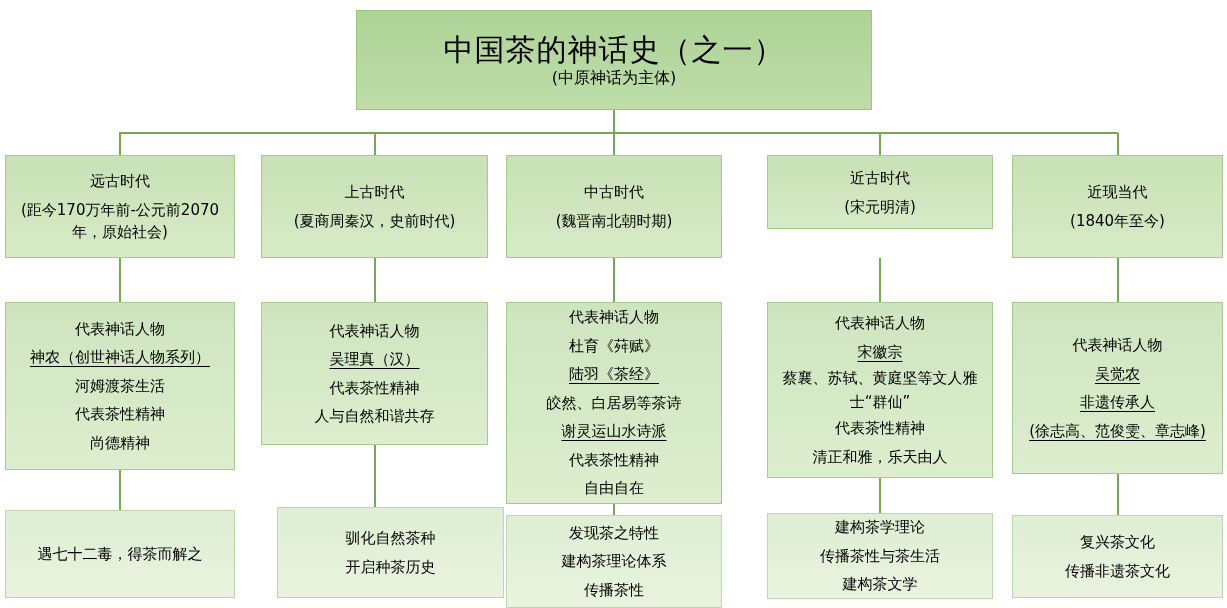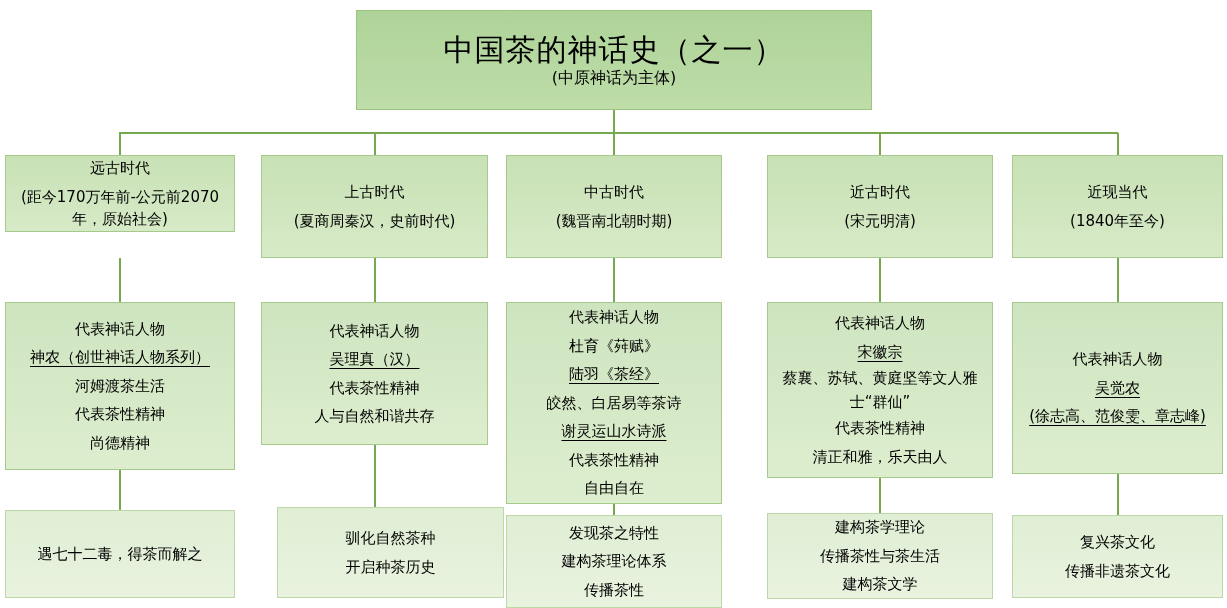--- a/index.html
+++ b/index.html
@@ -61,21 +61,21 @@
   <div class="vline" style="left:613px;top:258px;height:44px;"></div>
   <div class="vline" style="left:879px;top:258px;height:44px;"></div>
   <div class="vline" style="left:1117px;top:258px;height:44px;"></div>
 
   <div class="vline" style="left:119px;top:470px;height:40px;"></div>
   <div class="vline" style="left:374px;top:445px;height:62px;"></div>
   <div class="vline" style="left:613px;top:504px;height:11px;"></div>
   <div class="vline" style="left:879px;top:478px;height:35px;"></div>
   <div class="vline" style="left:1117px;top:474px;height:41px;"></div>
 
-  <div class="box era-box" style="left:5px;top:155px;width:230px;height:77px;">
+  <div class="box era-box" style="left:5px;top:155px;width:230px;height:103px;">
     <div class="era-name">远古时代</div>
     <div class="era-period">(距今170万年前-公元前2070年，原始社会)</div>
   </div>
   <div class="box mid-box" style="left:5px;top:302px;width:230px;height:168px;">
     <div class="bline">代表神话人物</div>
     <div class="bline u">神农（创世神话人物系列）</div>
     <div class="bline">河姆渡茶生活</div>
     <div class="bline">代表茶性精神</div>
     <div class="bline">尚德精神</div>
   </div>
@@ -110,21 +110,21 @@
     <div class="bline u">谢灵运山水诗派</div>
     <div class="bline">代表茶性精神</div>
     <div class="bline">自由自在</div>
   </div>
   <div class="box bot-box" style="left:506px;top:515px;width:216px;height:93px;">
     <div class="bline">发现茶之特性</div>
     <div class="bline">建构茶理论体系</div>
     <div class="bline">传播茶性</div>
   </div>
 
-  <div class="box era-box" style="left:767px;top:155px;width:226px;height:103px;">
+  <div class="box era-box" style="left:767px;top:155px;width:226px;height:74px;">
     <div class="era-name">近古时代</div>
     <div class="era-period">(宋元明清)</div>
   </div>
   <div class="box mid-box" style="left:767px;top:302px;width:226px;height:176px;">
     <div class="bline">代表神话人物</div>
     <div class="bline u">宋徽宗</div>
     <div class="bline" style="line-height:24px;">蔡襄、苏轼、黄庭坚等文人雅士“群仙”</div>
     <div class="bline">代表茶性精神</div>
     <div class="bline">清正和雅，乐天由人</div>
   </div>
@@ -134,20 +134,21 @@
     <div class="bline">建构茶文学</div>
   </div>
 
   <div class="box era-box" style="left:1012px;top:155px;width:211px;height:103px;text-align:center;">
     <div class="era-name">近现当代</div>
     <div class="era-period">(1840年至今)</div>
   </div>
   <div class="box mid-box" style="left:1012px;top:302px;width:211px;height:172px;">
     <div class="bline">代表神话人物</div>
     <div class="bline u">吴觉农</div>
+    <div class="bline u">非遗传承人</div>
     <div class="bline u">(徐志高、范俊雯、章志峰)</div>
   </div>
   <div class="box bot-box" style="left:1012px;top:515px;width:211px;height:83px;">
     <div class="bline">复兴茶文化</div>
     <div class="bline">传播非遗茶文化</div>
   </div>
 
 </div>
 
 </body></html>

